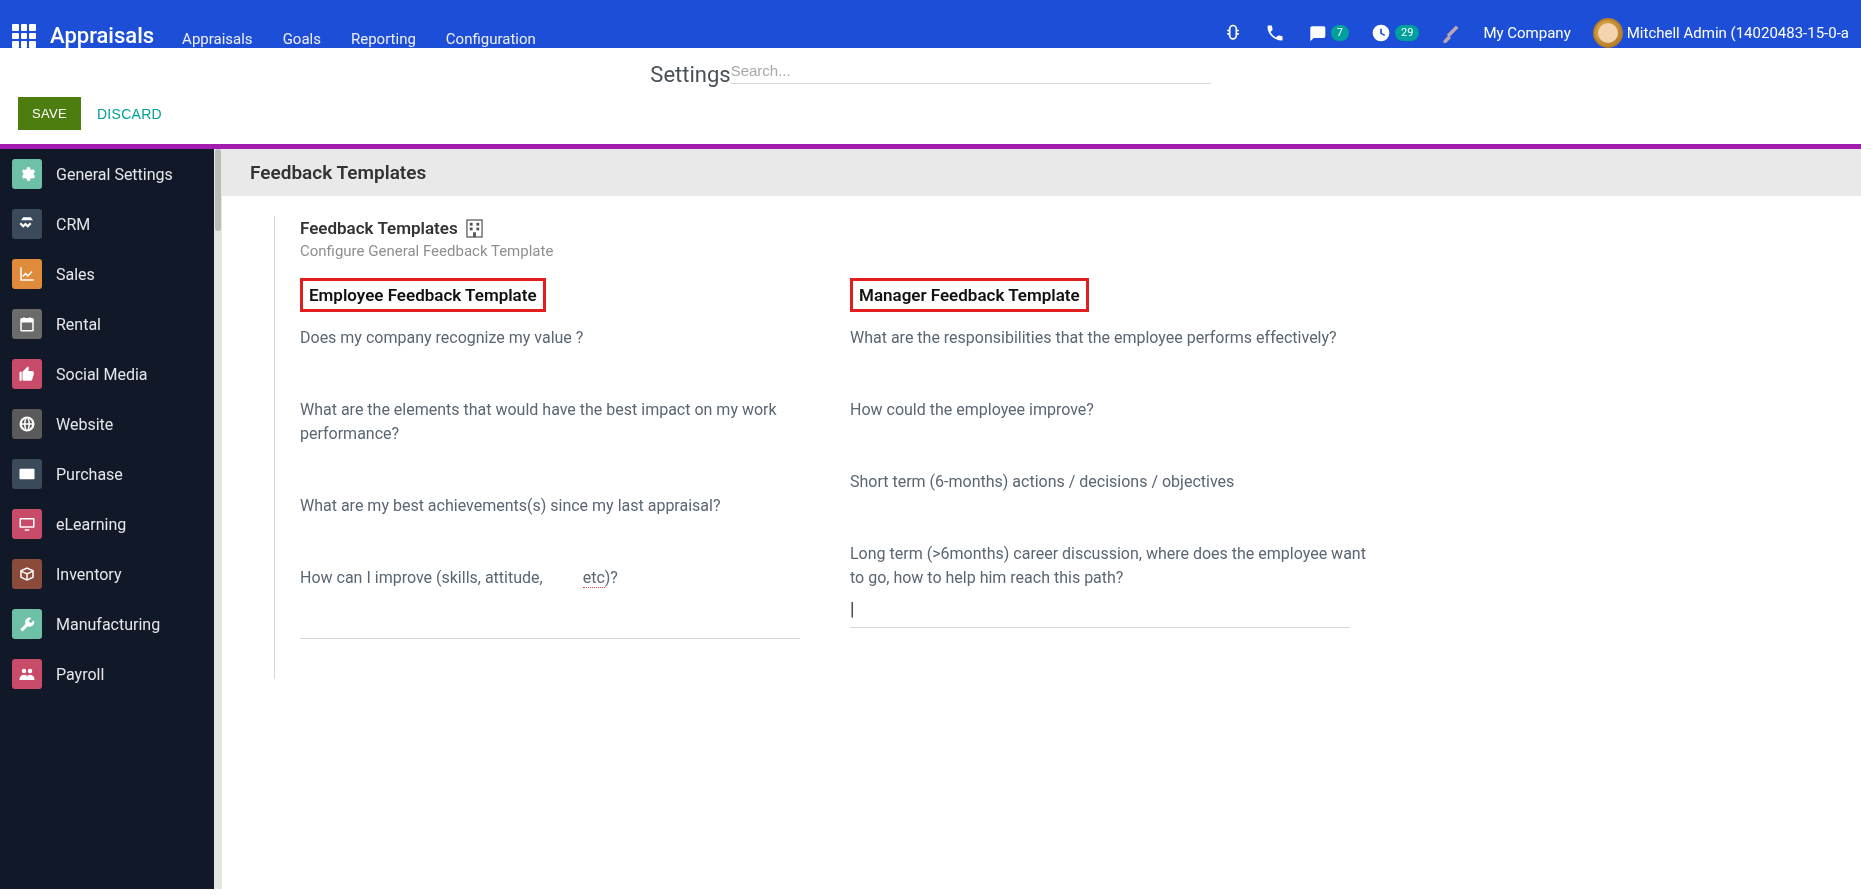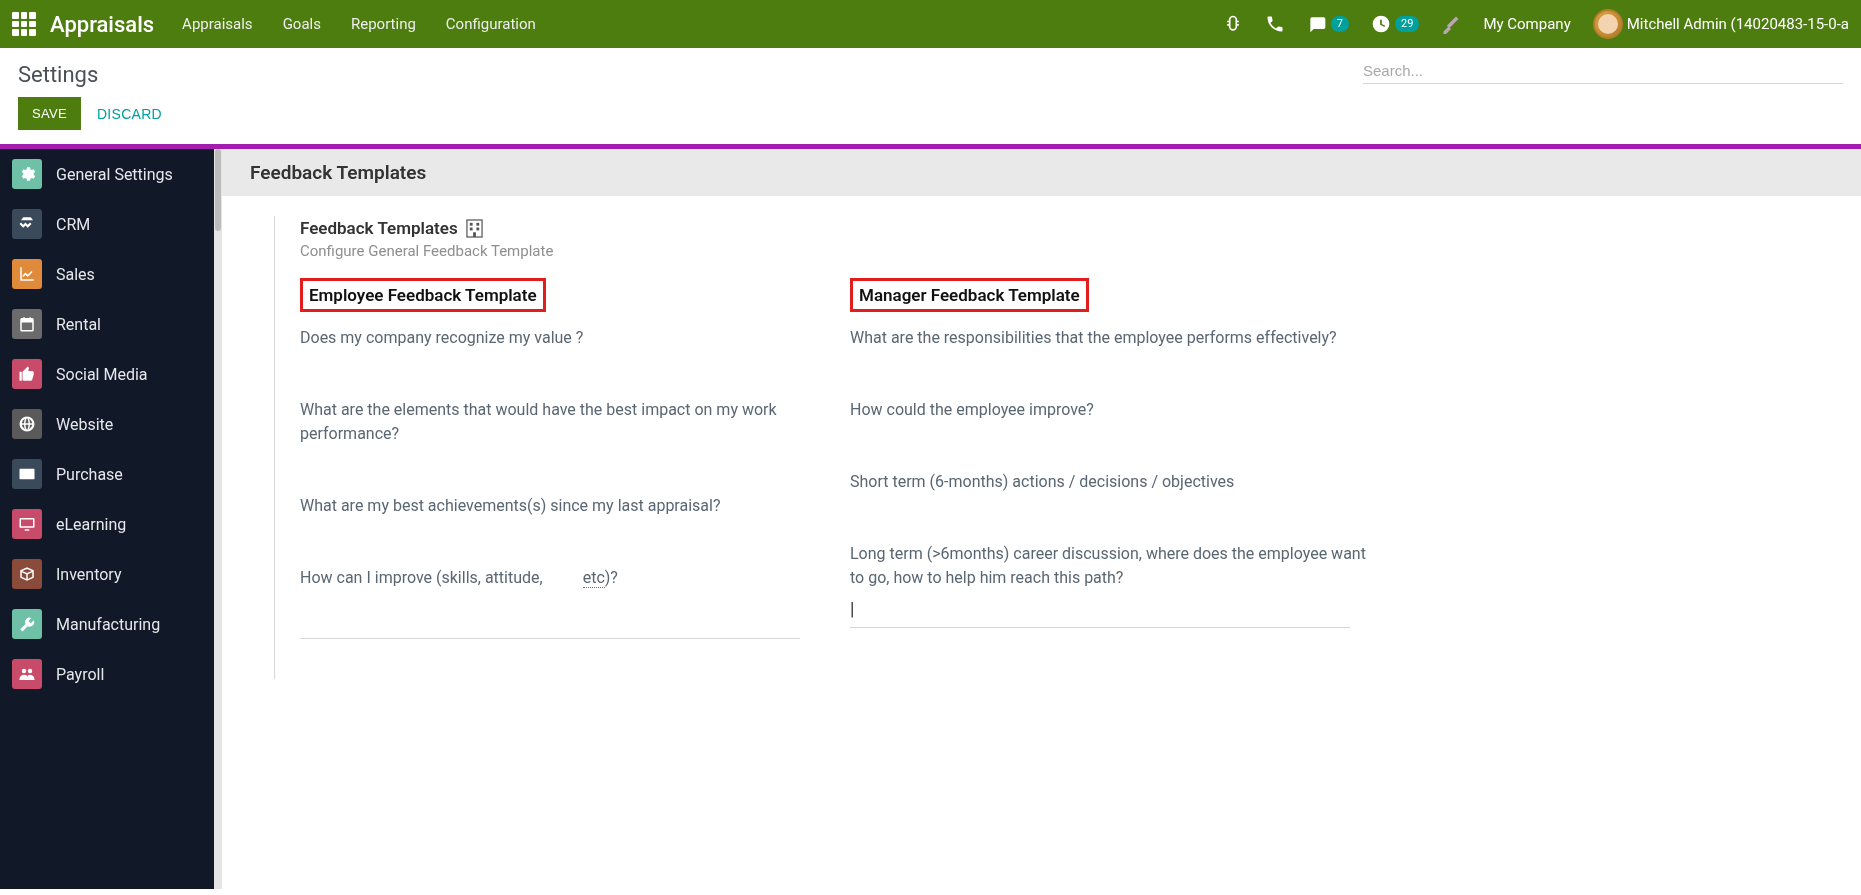--- a/index.html
+++ b/index.html
@@ -1,36 +1,36 @@
 <!DOCTYPE html>
 <html><head>
 <meta charset="utf-8">
 <style>
 * { box-sizing: border-box; margin: 0; padding: 0; }
 body { font-family: -apple-system, BlinkMacSystemFont, "Segoe UI", Roboto, "Helvetica Neue", Arial, sans-serif; font-size: 14px; color: #374151; background: #fff; overflow-x: hidden; }
 
 
-.topbar { height: 48px; background: #4d7c0f; color: #fff; display: flex; align-items: center; padding: 0 12px; }
+.topbar { height: 48px; background: #1d4ed8; color: #fff; display: flex; align-items: flex-end; padding: 0 12px; }
 .apps-grid { width: 24px; height: 24px; display: grid; grid-template-columns: repeat(3,1fr); grid-template-rows: repeat(3,1fr); gap: 2px; margin-right: 14px; cursor: pointer; }
 .apps-grid span { background: #fff; border-radius: 1px; }
 .app-title { font-size: 22px; font-weight: 500; color: #fff; margin-right: 28px; white-space: nowrap; }
 .top-menu { display: flex; gap: 30px; }
 .top-menu a { color: #eee; text-decoration: none; font-size: 15px; cursor: pointer; }
 .top-spacer { flex: 1; }
 .systray { display: flex; align-items: center; gap: 22px; color: #fff; }
 .sys-icon { width: 20px; height: 20px; fill: #fff; cursor: pointer; }
 .sys-item { display: flex; align-items: center; gap: 4px; cursor: pointer; position: relative; }
 .badge { background: #00A09D; color: #fff; font-size: 11px; border-radius: 10px; padding: 0 6px; line-height: 16px; min-width: 18px; text-align: center; }
 .company-name { color: #fff; font-size: 15px; white-space: nowrap; }
 .avatar { width: 30px; height: 30px; border-radius: 50%; background: linear-gradient(135deg,#d9a441,#b57c2a); border: 2px solid #b57c2a; display: flex; align-items: center; justify-content: center; overflow: hidden; }
 .avatar .face { width: 20px; height: 20px; border-radius: 50%; background: #f3d3b0; position: relative; }
 .user-name { color: #fff; font-size: 15px; white-space: nowrap; }
 
 
-.control-panel { padding: 14px 18px 10px 18px; display: flex; align-items: flex-start; justify-content: space-between; }
+.control-panel { padding: 14px 18px 10px 18px; display: flex; align-items: flex-start; justify-content: center; }
 .cp-title { font-size: 22px; color: #495057; font-weight: 400; }
 .search-wrap { flex: 0 0 480px; border-bottom: 1px solid #d6d6d6; padding-bottom: 4px; }
 .search-wrap input { border: none; outline: none; width: 100%; font-size: 15px; color: #495057; }
 .search-wrap input::placeholder { color: #a8a8a8; }
 
 
 .buttons-row { padding: 0 18px 14px 18px; display: flex; gap: 16px; align-items: center; }
 .btn-save { background: #4d7c0f; color: #fff; border: none; padding: 9px 14px; font-size: 13px; font-weight: 400; cursor: pointer; letter-spacing: 0.3px; }
 .btn-discard { background: none; border: none; color: #00A09D; font-size: 14px; font-weight: 500; cursor: pointer; letter-spacing: 0.3px; }
 

